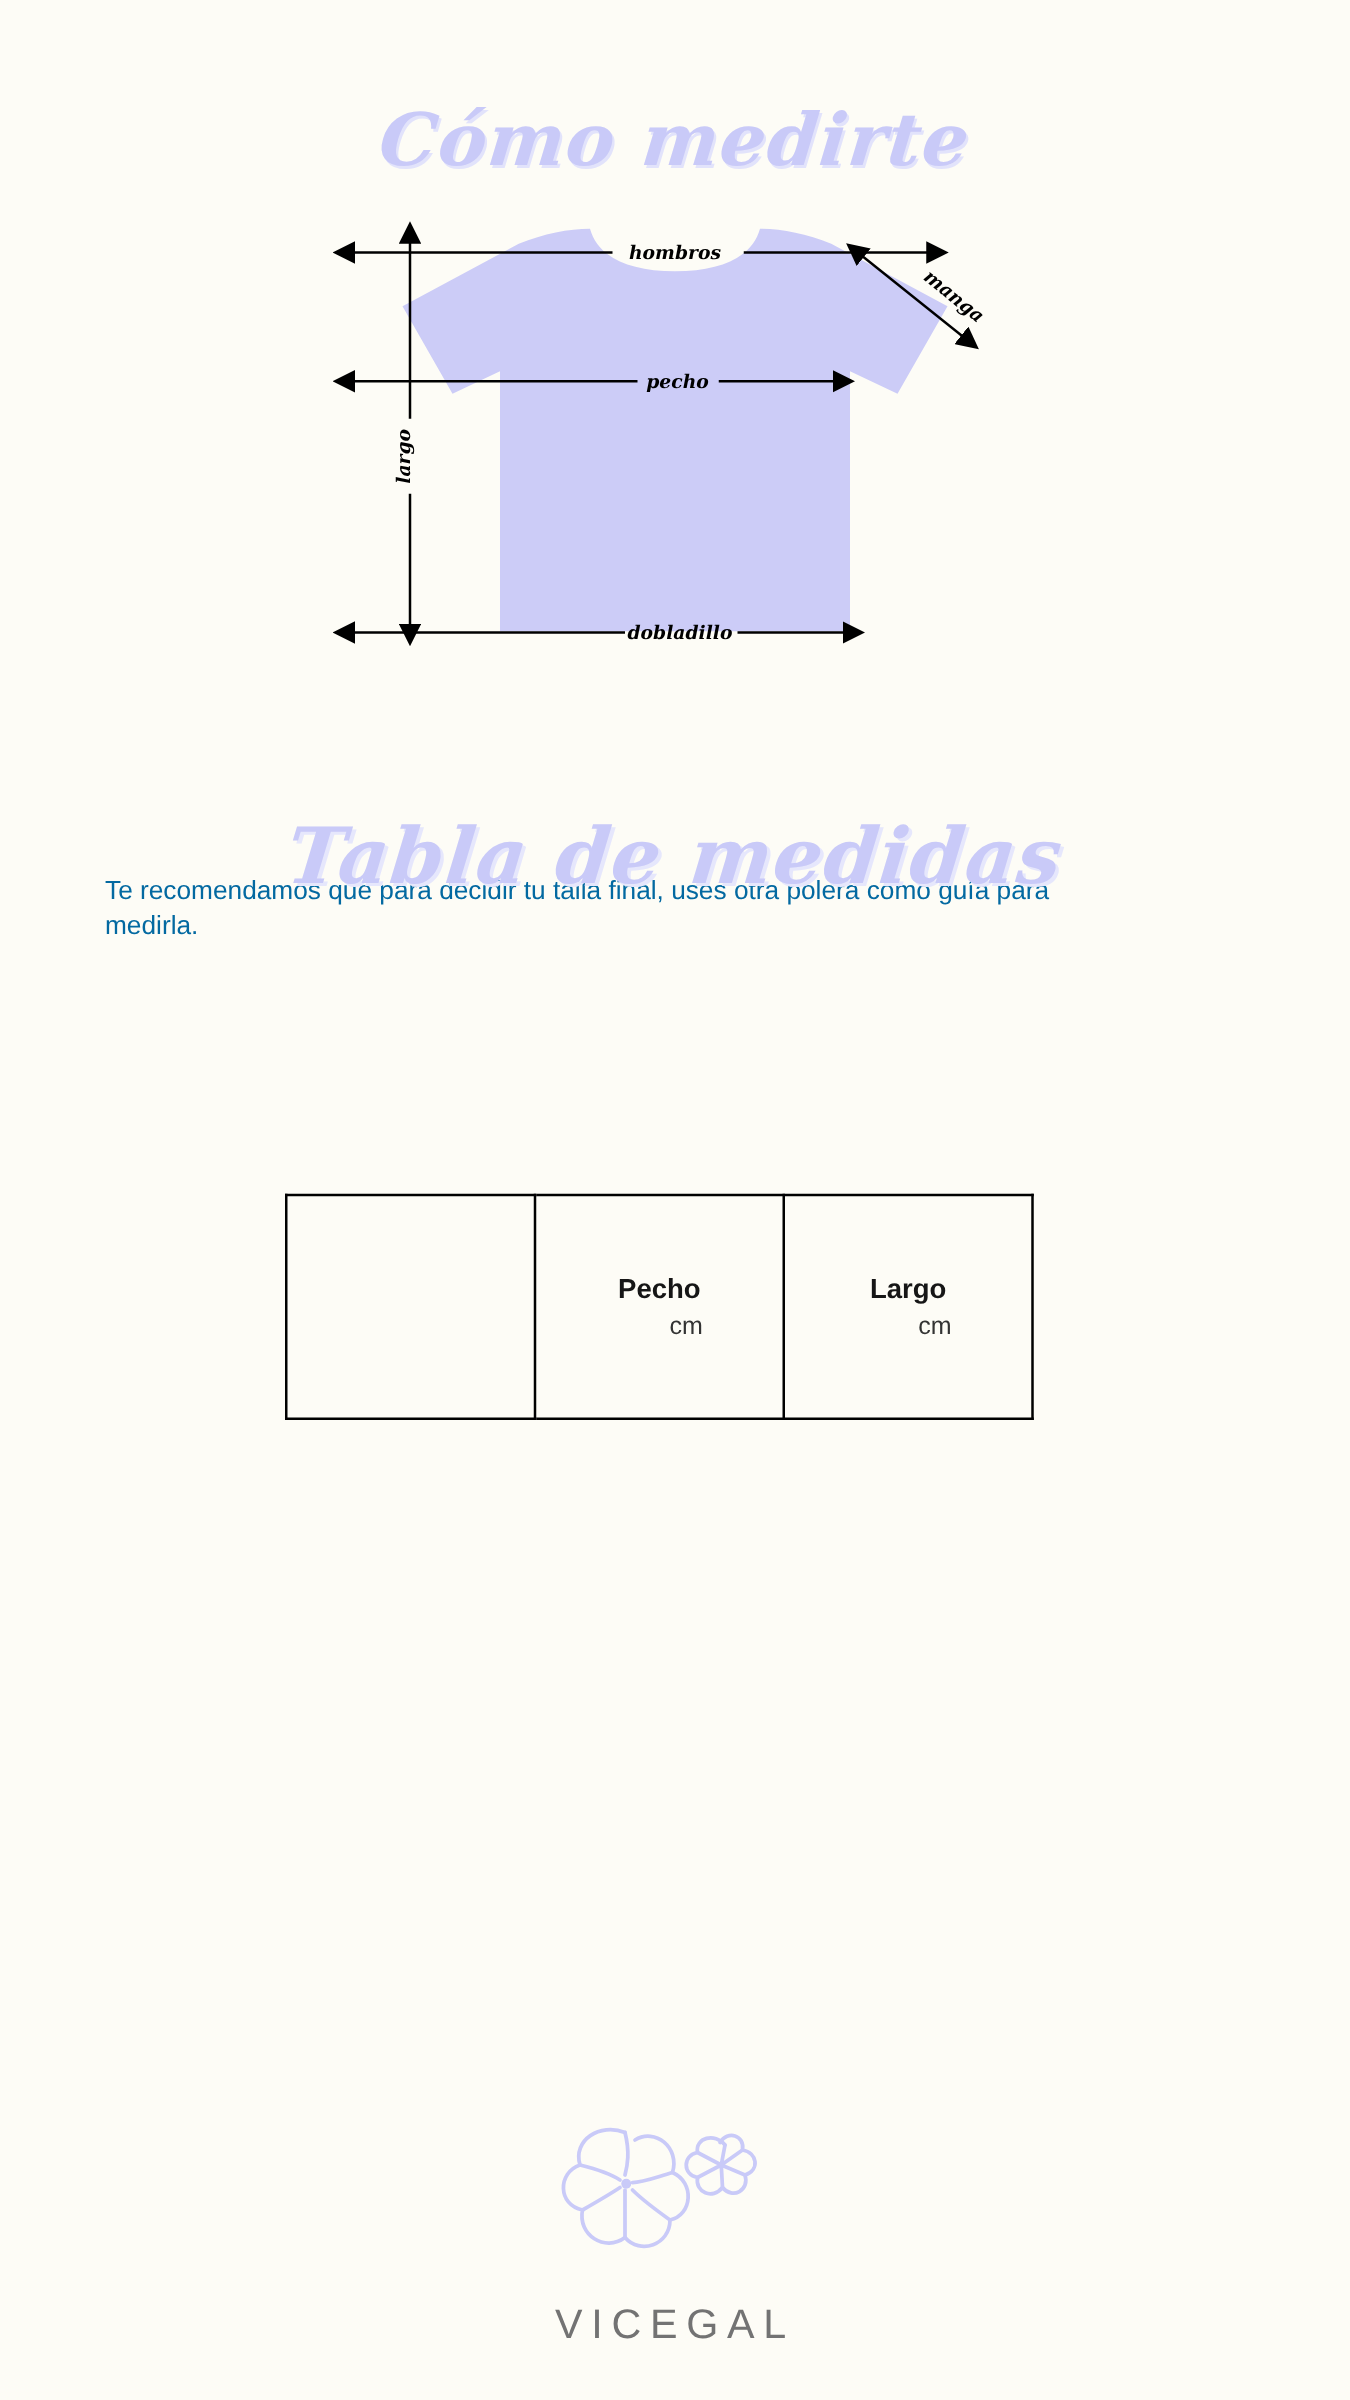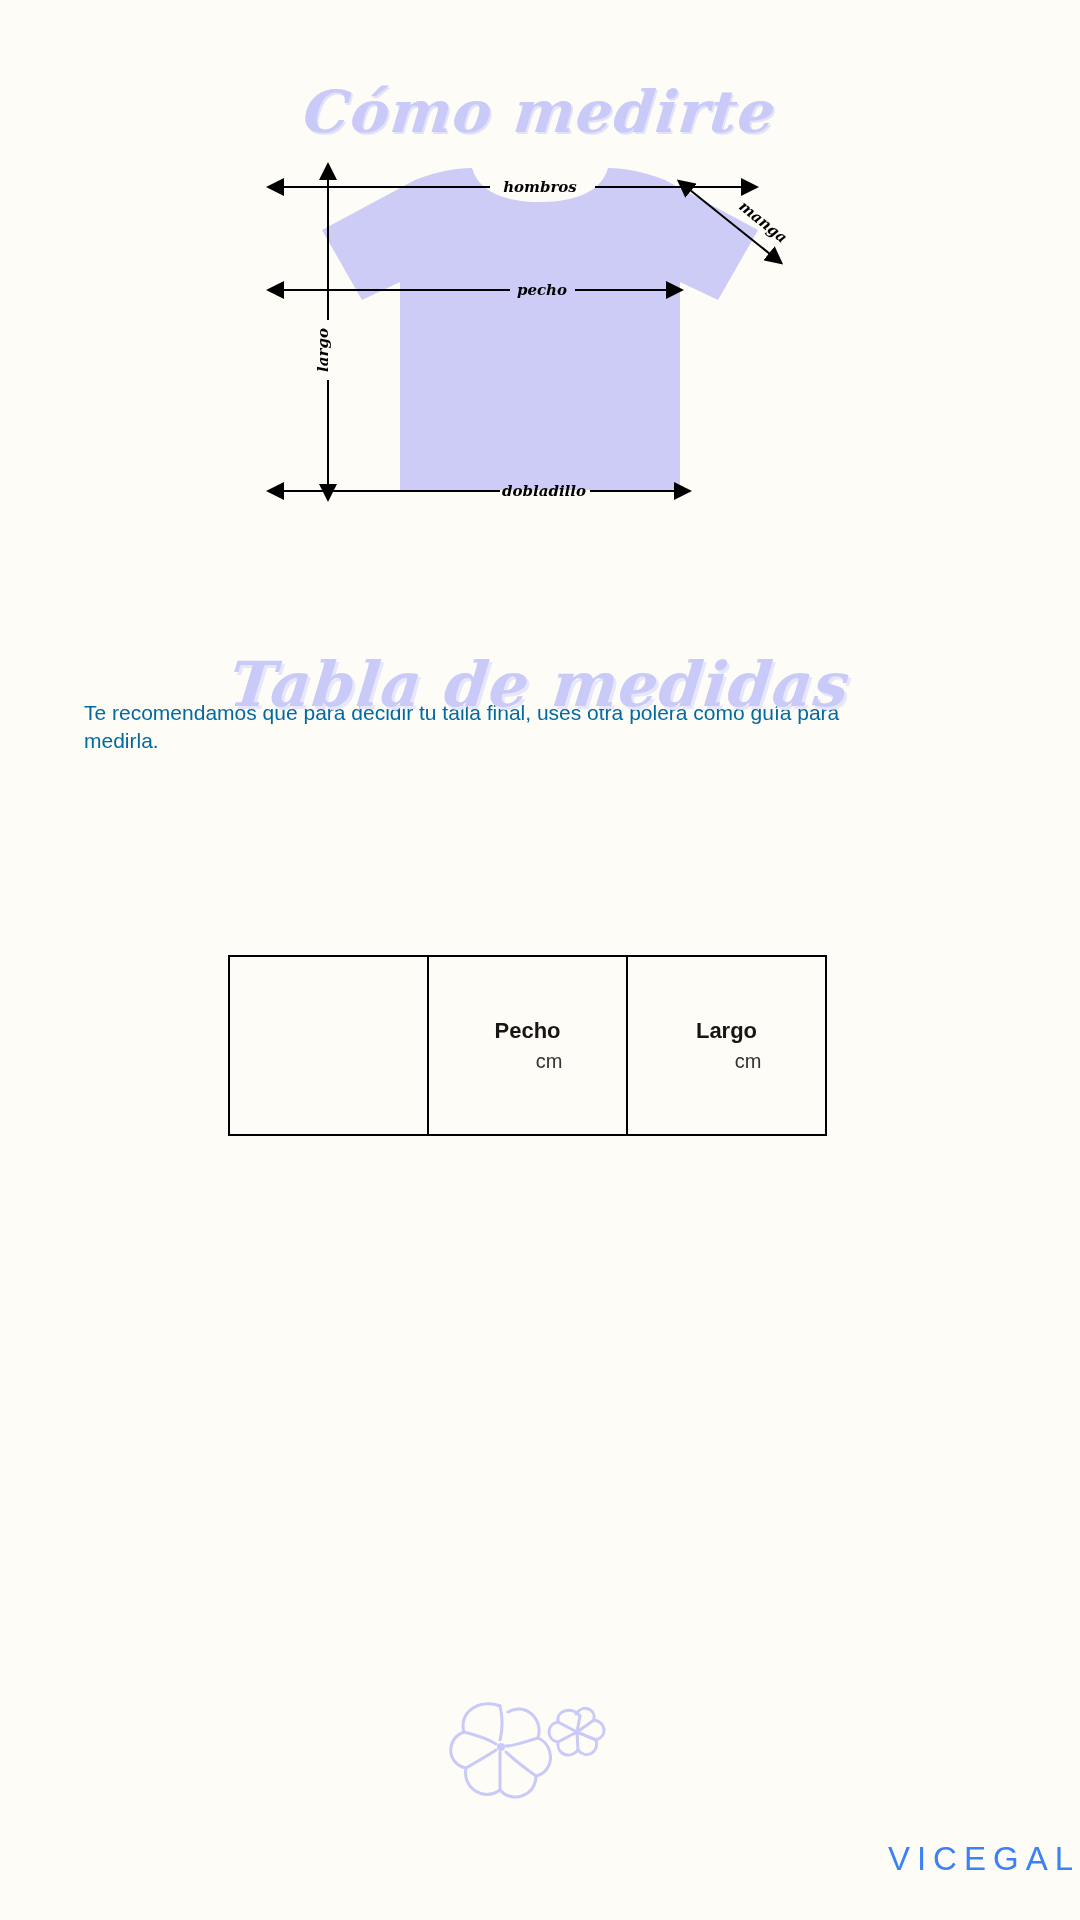--- a/index.html
+++ b/index.html
@@ -45,21 +45,21 @@
     font-size: 62px;
     transform: skewX(-6deg);
     text-shadow: 3px 3px 0 #e6e7fc;
   }
 
   
   .diagram {
     position: absolute;
     left: 50%;
     transform: translateX(-50%);
-    top: 150px;
+    top: 165px;
     width: 660px;
     height: 370px;
   }
   .diagram svg { display: block; }
 
   
   .recommend {
     position: absolute;
     left: 84px;
     top: 678px;
@@ -118,25 +118,25 @@
     transform: translateX(-50%);
     top: 1688px;
     width: 220px;
     height: 130px;
   }
   .brand {
     position: absolute;
     left: 0;
     width: 100%;
     top: 1840px;
-    text-align: right;
+    text-align: center;
     font-family: "Liberation Sans", sans-serif;
     font-size: 33px;
     letter-spacing: 7px;
-    color: #3b82f6;
+    color: #737373;
   }
 </style>
 </head>
 <body>
 
 <div class="page">
 
   <div class="script-title" id="title-como-medirte">Cómo medirte</div>
 
   <div class="diagram">

